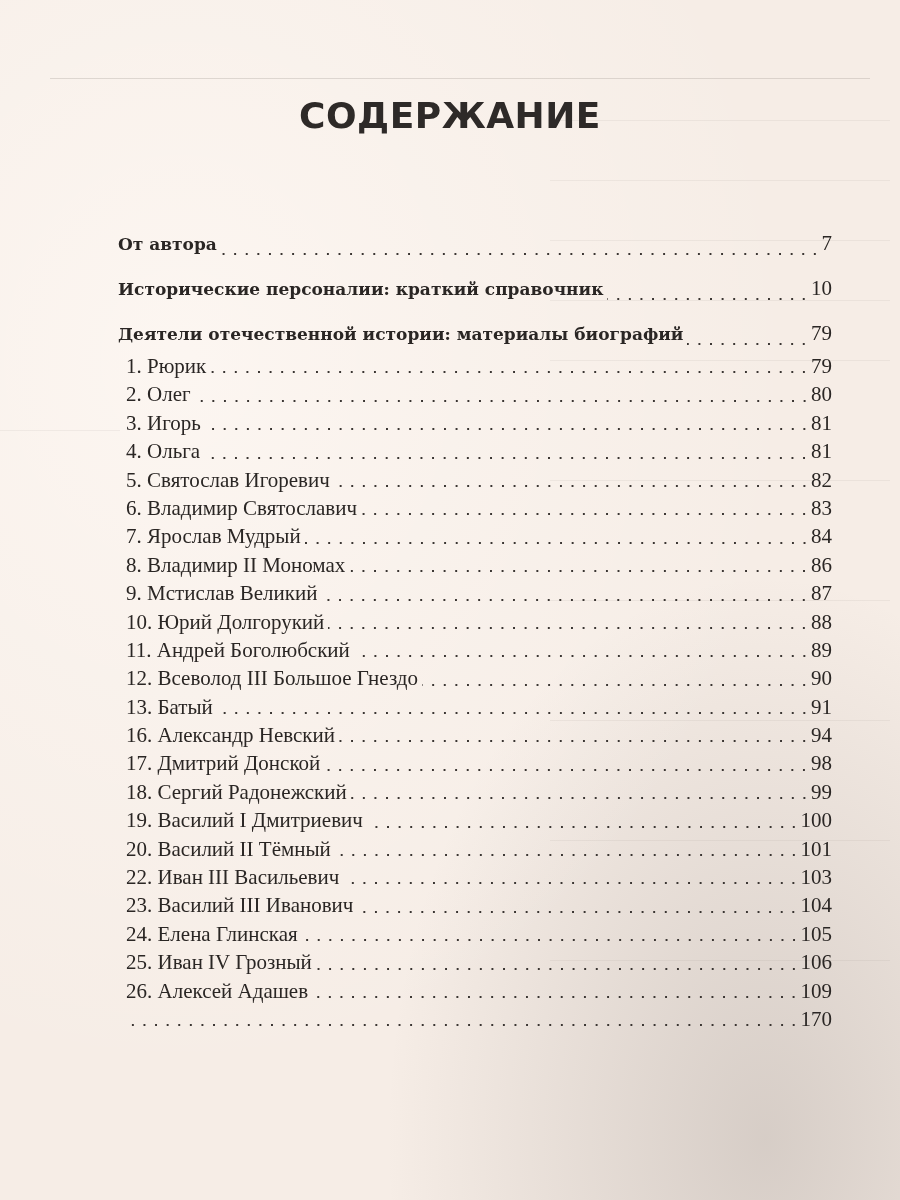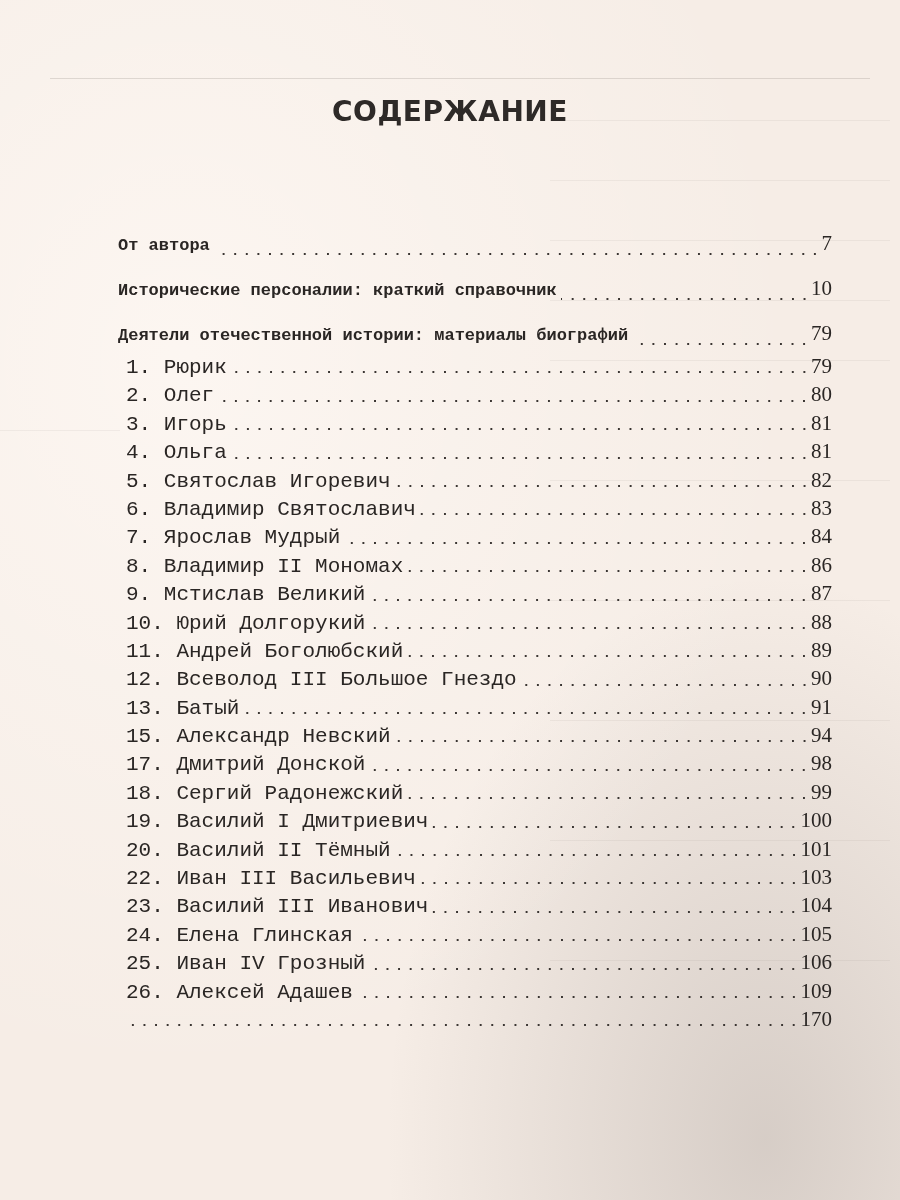--- a/index.html
+++ b/index.html
@@ -25,38 +25,38 @@
       position: absolute; height: 1px; background: #8a7f78;
     }
     .header-rule {
       position: absolute; left: 50px; right: 30px; top: 78px;
       height: 1px; background: rgba(140,130,125,0.25);
     }
     .title {
       position: absolute; left: 0; right: 0; top: 95px;
       text-align: center;
       font-family: "DejaVu Sans", sans-serif;
-      font-weight: bold; font-size: 28px; letter-spacing: 0.5px;
+      font-weight: bold; font-size: 36px; letter-spacing: 0.5px;
       color: #2e2a28;
     }
     .toc {
       position: absolute; left: 118px; width: 714px; top: 225px;
     }
     .row {
       display: flex; align-items: baseline;
       font-size: 21px; line-height: 28.4px; height: 28.4px;
       white-space: nowrap;
     }
     .row.section {
       font-family: "DejaVu Serif", serif;
       font-weight: bold; font-size: 17px;
       height: 37px; line-height: 37px;
     }
     .row.item { padding-left: 8px; text-align: center; }
-    .label { flex: 0 0 auto; padding-right: 4px; font-family: Liberation Mono, monospace; }
+    .label { flex: 0 0 auto; padding-right: 4px; }
     .leader {
       flex: 1 1 auto; overflow: hidden; position: relative;
       height: 1em; align-self: flex-end; margin-bottom: 6px;
       background-image: radial-gradient(circle, #3a3532 1px, transparent 1.3px);
       background-size: 11.6px 4px;
       background-repeat: repeat-x;
       background-position: right bottom;
     }
     .page-num {
       flex: 0 0 auto; padding-left: 1px;
@@ -166,21 +166,21 @@
     <span class="label">12. Всеволод III Большое Гнездо</span>
     <span class="leader"></span>
     <span class="page-num">90</span>
   </div>
         <div class="row item">
     <span class="label">13. Батый</span>
     <span class="leader"></span>
     <span class="page-num">91</span>
   </div>
         <div class="row item">
-    <span class="label">15. Александр Невский</span>
+    <span class="label">16. Александр Невский</span>
     <span class="leader"></span>
     <span class="page-num">94</span>
   </div>
         <div class="row item">
     <span class="label">17. Дмитрий Донской</span>
     <span class="leader"></span>
     <span class="page-num">98</span>
   </div>
         <div class="row item">
     <span class="label">18. Сергий Радонежский</span>

